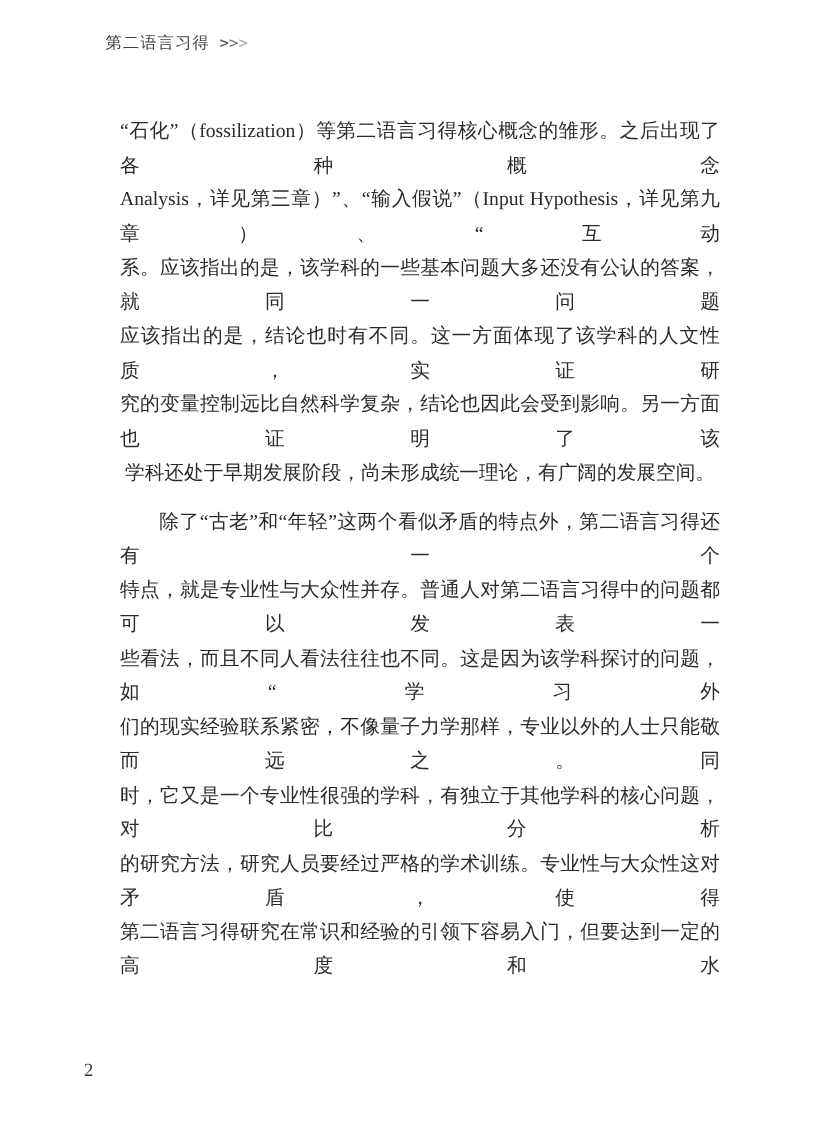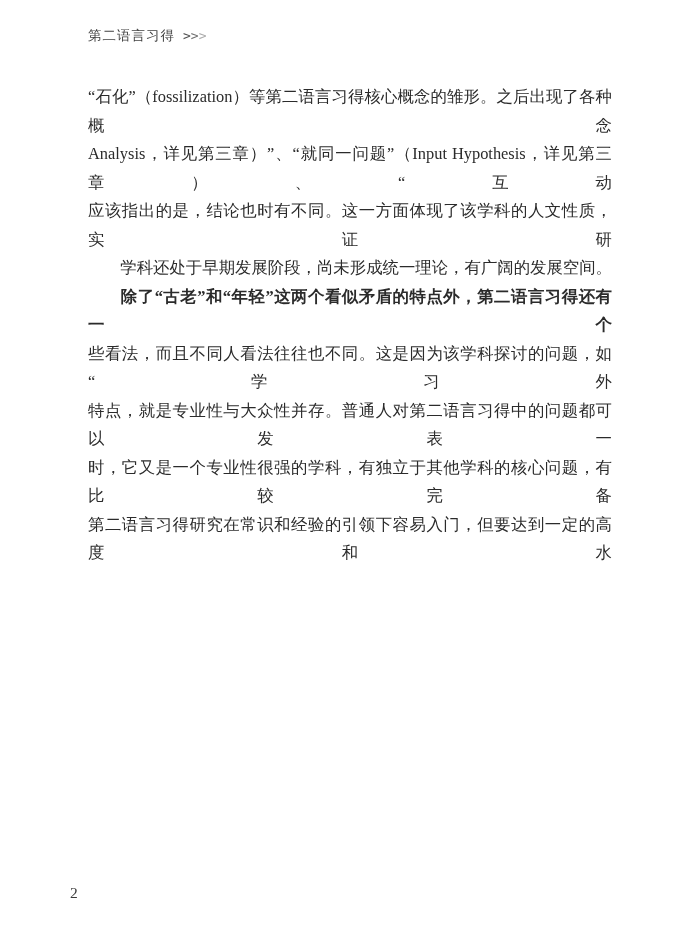--- a/index.html
+++ b/index.html
@@ -30,52 +30,56 @@
     letter-spacing: 0;
   }
   .text-body {
     position: absolute;
     left: 88px; top: 83px;
     width: 524px;
     font-size: 16.4px;
     line-height: 28.5px;
     color: #2b2b2b;
   }
-  .para { margin: 0; }
-  .line { text-align: right; }
+  .para { margin: 12px; }
+  .line { text-align: center; }
   .line.j { text-align: justify; text-align-last: justify; }
-  .line.indent { text-indent: 2em; font-weight: bold; }
+  .line.indent { text-indent: 2em; }
   .page-number {
     position: absolute;
     left: 70px; top: 884px;
     font-size: 15.5px;
     color: #3a3a3a;
     font-family: "Liberation Serif", "DejaVu Serif", serif;
   }
 </style>
 </head>
 <body>
 
 <div class="page">
 
   <div class="running-head">
     <span>第二语言习得</span><span class="chevrons"><span style="color: rgb(78, 78, 78);">&gt;</span><span style="color: rgb(111, 111, 111);">&gt;</span><span style="color: rgb(171, 171, 171);">&gt;</span></span>
   </div>
 
   <div class="text-body">
       <div class="para">
         <div class="line j">“石化”（fossilization）等第二语言习得核心概念的雏形。之后出现了各种概念</div>
-        <div class="line j">Analysis，详见第三章）”、“就同一问题”（Input Hypothesis，详见第三章）、“互动</div>
+        <div class="line j">Analysis，详见第三章）”、“输入假说”（Input Hypothesis，详见第九章）、“互动</div>
+        <div class="line j">系。应该指出的是，该学科的一些基本问题大多还没有公认的答案，就同一问题</div>
         <div class="line j">应该指出的是，结论也时有不同。这一方面体现了该学科的人文性质，实证研</div>
+        <div class="line j">究的变量控制远比自然科学复杂，结论也因此会受到影响。另一方面也证明了该</div>
         <div class="line">学科还处于早期发展阶段，尚未形成统一理论，有广阔的发展空间。</div>
       </div>
       <div class="para">
         <div class="line j indent">除了“古老”和“年轻”这两个看似矛盾的特点外，第二语言习得还有一个</div>
+        <div class="line j">特点，就是专业性与大众性并存。普通人对第二语言习得中的问题都可以发表一</div>
         <div class="line j">些看法，而且不同人看法往往也不同。这是因为该学科探讨的问题，如“学习外</div>
-        <div class="line j">特点，就是专业性与大众性并存。普通人对第二语言习得中的问题都可以发表一</div>
-        <div class="line j">时，它又是一个专业性很强的学科，有独立于其他学科的核心问题，有比较完备</div>
+        <div class="line j">们的现实经验联系紧密，不像量子力学那样，专业以外的人士只能敬而远之。同</div>
+        <div class="line j">时，它又是一个专业性很强的学科，有独立于其他学科的核心问题，对比分析</div>
+        <div class="line j">的研究方法，研究人员要经过严格的学术训练。专业性与大众性这对矛盾，使得</div>
         <div class="line j">第二语言习得研究在常识和经验的引领下容易入门，但要达到一定的高度和水</div>
       </div>
     </div>
 
   <div class="page-number">2</div>
 
 </div>
 
 </body></html>

